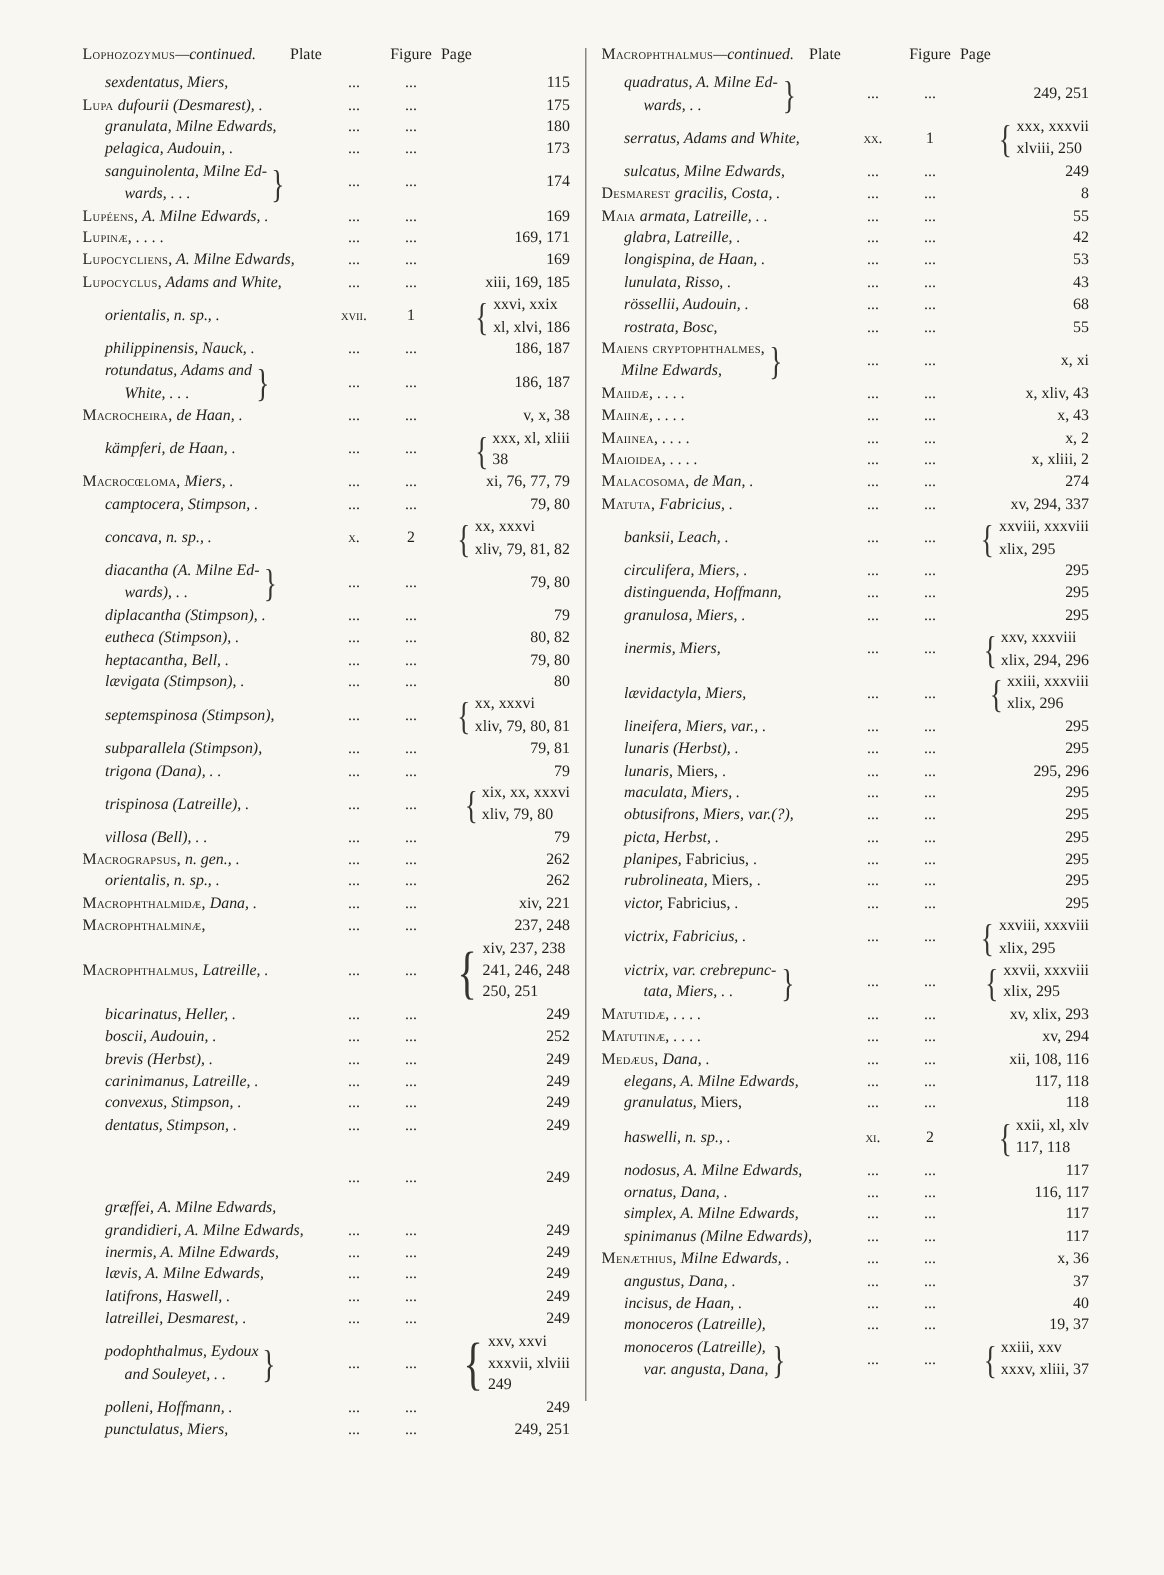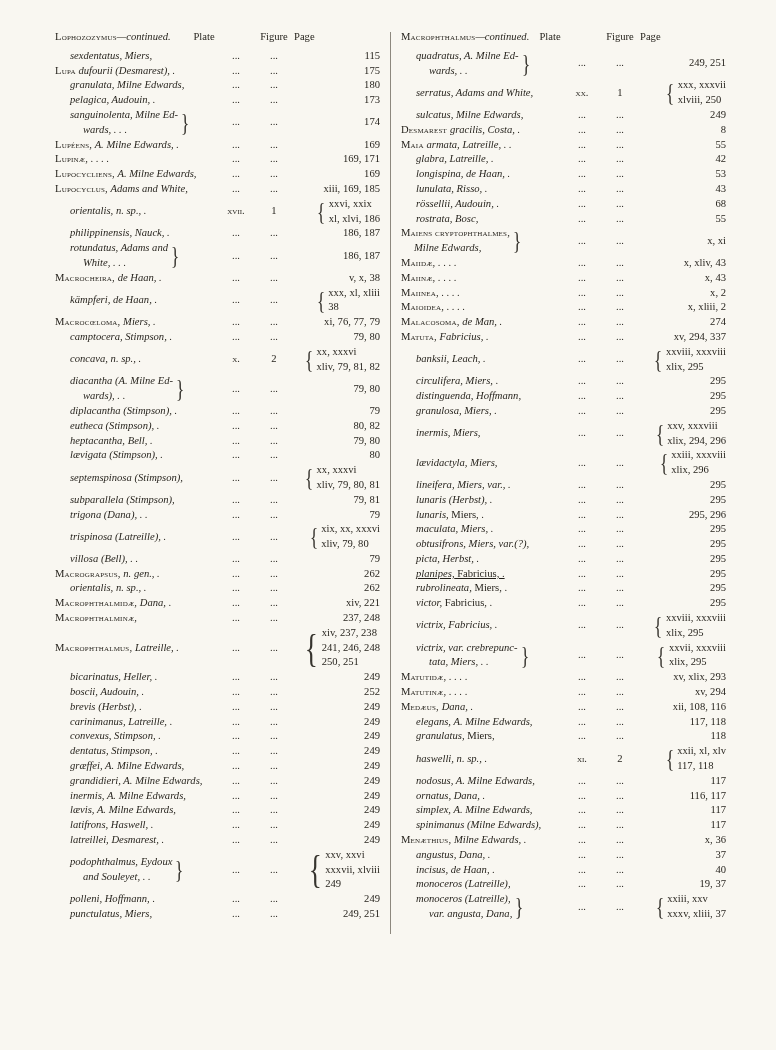--- a/index.html
+++ b/index.html
@@ -477,21 +477,21 @@
           <div class="name" style="padding-left: 15px;">
             <div class="nlines">
               <div><span class="it">dentatus, Stimpson, .</span></div>
             </div>
           </div>
           <div class="plate">...</div>
           <div class="figure">...</div>
           <div class="pages">249</div>
         </div>
         <div class="row">
-          <div class="name" style="padding-left: 15px;">
+          <div class="name" style="padding-left: 15px; margin-top: 40px;">
             <div class="nlines">
               <div><span class="it">græffei, A. Milne Edwards,</span></div>
             </div>
           </div>
           <div class="plate">...</div>
           <div class="figure">...</div>
           <div class="pages">249</div>
         </div>
         <div class="row">
           <div class="name" style="padding-left: 15px;">
@@ -913,21 +913,21 @@
           <div class="name" style="padding-left: 15px;">
             <div class="nlines">
               <div><span class="it">picta, Herbst, .</span></div>
             </div>
           </div>
           <div class="plate">...</div>
           <div class="figure">...</div>
           <div class="pages">295</div>
         </div>
         <div class="row">
-          <div class="name" style="padding-left: 15px; text-decoration: underline;">
+          <div class="name" style="padding-left: 15px;">
             <div class="nlines">
               <div><span class="it">planipes,</span><span> Fabricius, .</span></div>
             </div>
           </div>
           <div class="plate">...</div>
           <div class="figure">...</div>
           <div class="pages">295</div>
         </div>
         <div class="row">
           <div class="name" style="padding-left: 15px;">

